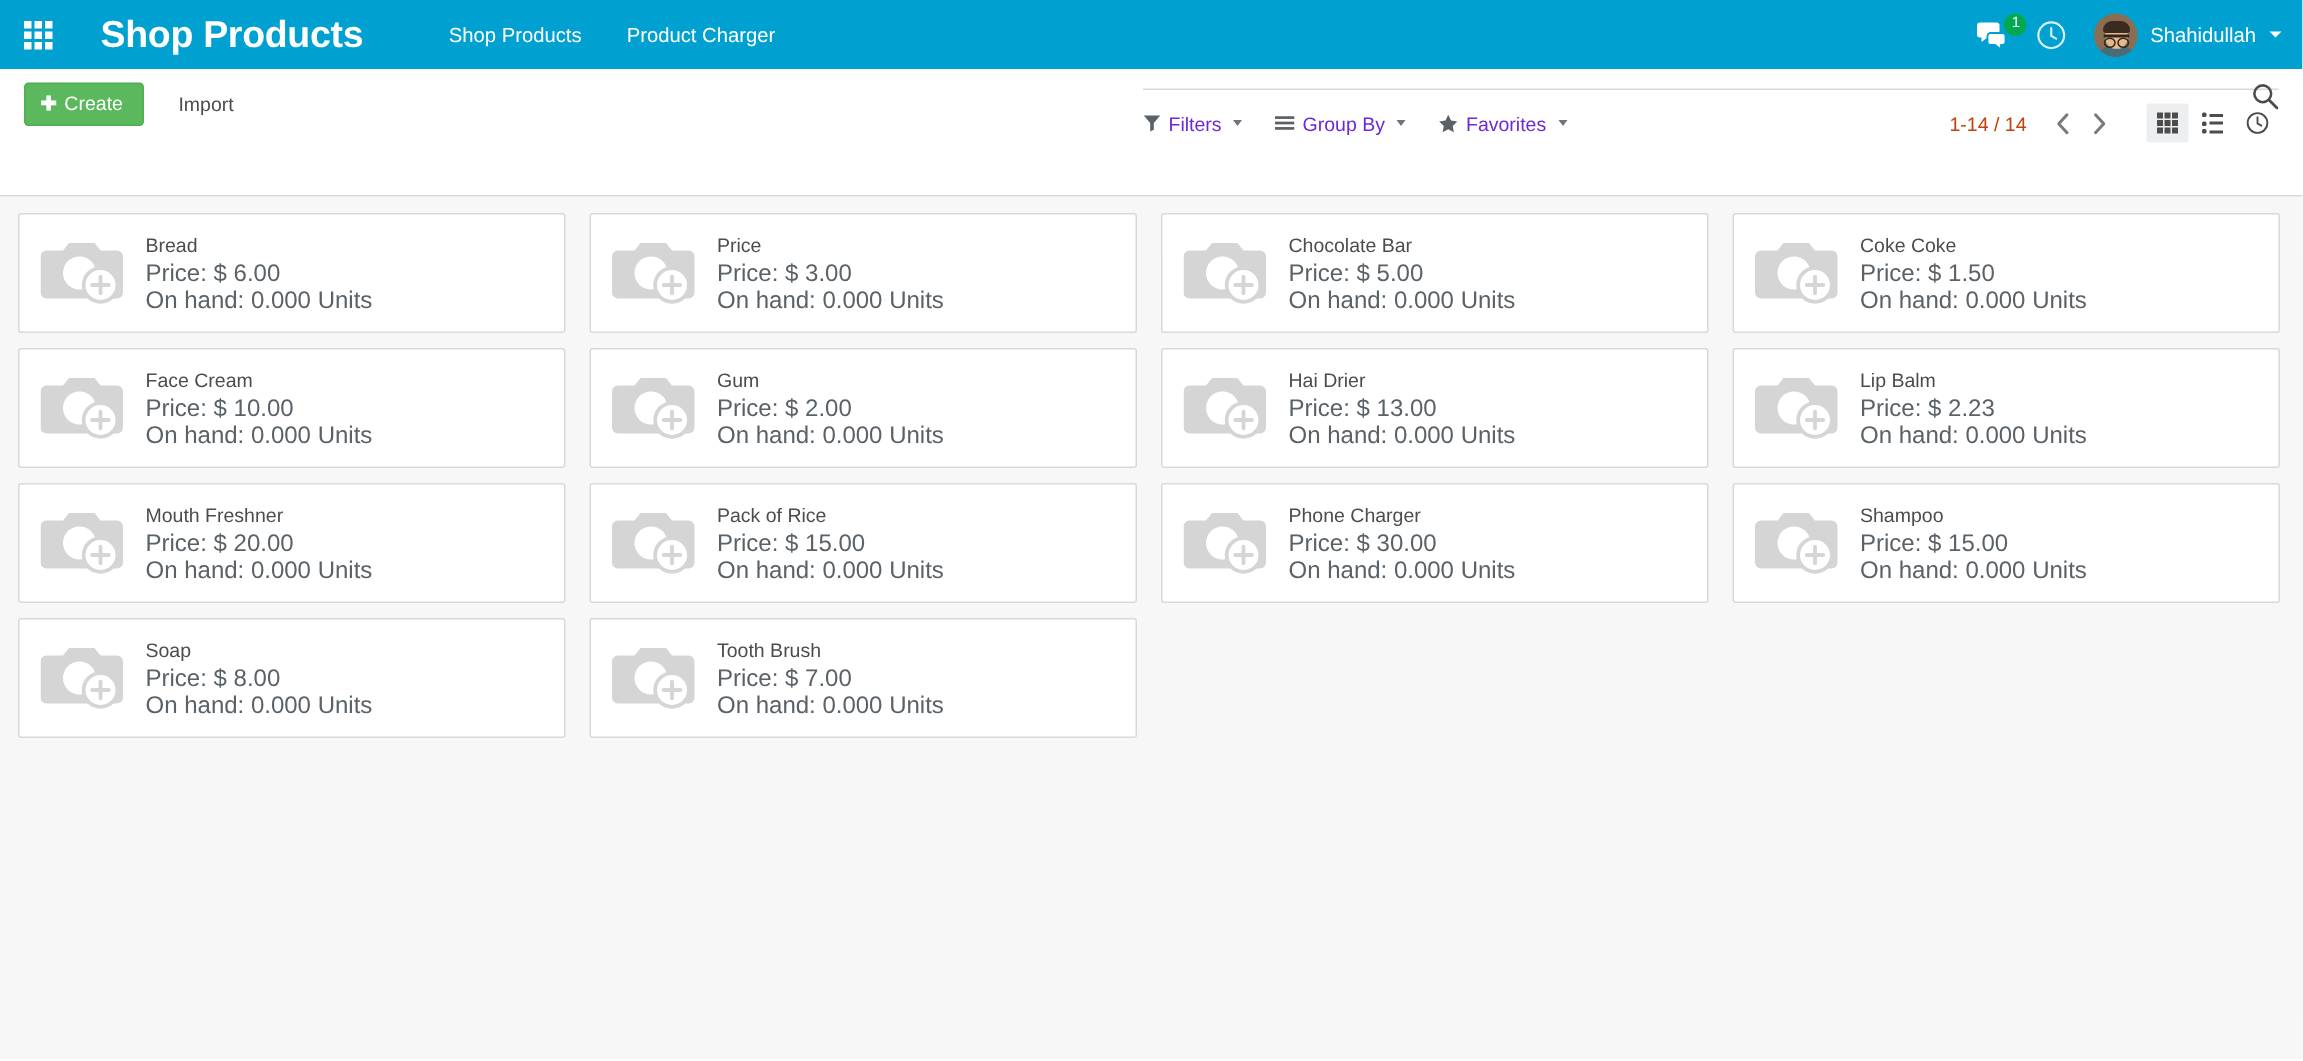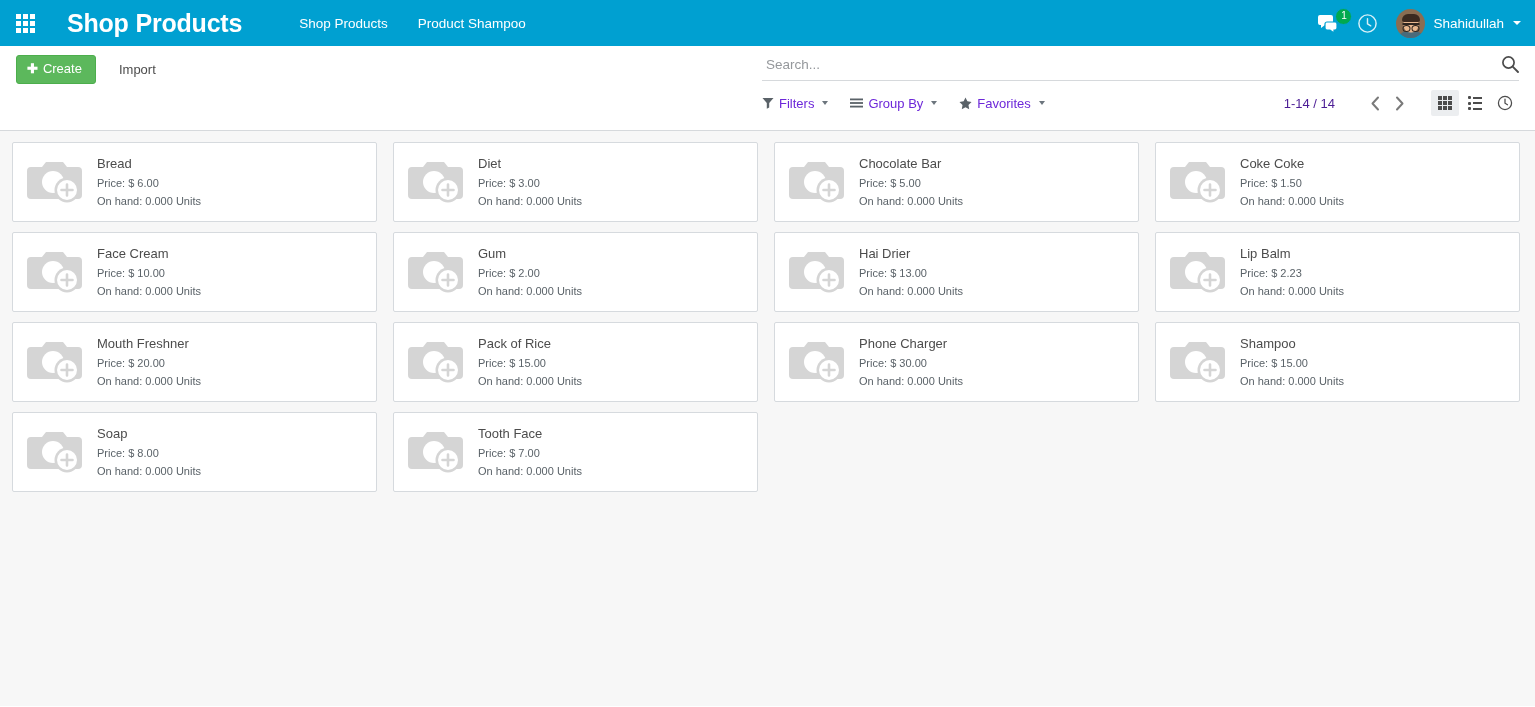--- a/index.html
+++ b/index.html
@@ -235,22 +235,22 @@
   }
 
   .pager-area {
     margin-left: auto;
     display: flex;
     align-items: center;
     gap: 0;
   }
   .pager-count {
     font-size: 13px;
-    color: #4c1d95;
-    margin-right: 28px;
+    color: #c2410c;
+    margin-right: 12px;
     white-space: nowrap;
   }
   .pager-btn {
     width: 24px; height: 24px;
     display: flex; align-items: center; justify-content: center;
     cursor: pointer;
     color: #7a7a7a;
   }
   .view-switcher {
     display: flex;
@@ -313,21 +313,21 @@
   }
   .card-body { padding-top: 3px; overflow: hidden; }
   .card-title {
     font-size: 13px;
     color: #4c4c4c;
     line-height: 18px;
     margin-bottom: 1px;
     white-space: nowrap;
   }
   .card-line {
-    font-size: 11px;
+    font-size: 16px;
     color: #5a6268;
     line-height: 18px;
     white-space: nowrap;
   }
 
   .spacer-card { width: 365px; flex: none; }
 </style>
 </head>
 <body>
 
@@ -344,21 +344,21 @@
         <i></i>
         <i></i>
         <i></i>
     </span>
   </div>
 
   <div class="brand">Shop Products</div>
 
   <div class="menu-items">
     <div class="menu-item">Shop Products</div>
-    <div class="menu-item">Product Shampoo</div>
+    <div class="menu-item">Product Charger</div>
   </div>
 
   <div class="nav-right">
 
     <div class="msg-wrap">
       <svg width="21" height="19" viewBox="0 0 21 19">
         <path d="M2 1h11a2 2 0 0 1 2 2v6a2 2 0 0 1-2 2H7l-4 3v-3H2a2 2 0 0 1-2-2V3a2 2 0 0 1 2-2z" fill="#ffffff"></path>
         <path d="M9 8h8a2 2 0 0 1 2 2v4a2 2 0 0 1-2 2h-1v3l-4-3H9a2 2 0 0 1-2-2v-4a2 2 0 0 1 2-2z" fill="#ffffff" stroke="#00A0D1" stroke-width="1.2"></path>
       </svg>
       <span class="badge-count">1</span>
@@ -394,21 +394,20 @@
           <span class="plus">✚</span>
           <span>Create</span>
         </div>
         <div class="btn-import">Import</div>
       </div>
     </div>
 
     <div class="cp-right">
 
       <div class="search-area">
-        <input class="search-input" type="text" placeholder="Search..." style="">
         <span class="search-magnifier">
           <svg width="18" height="18" viewBox="0 0 18 18">
             <circle cx="7.5" cy="7.5" r="5.6" fill="none" stroke="#4c4c4c" stroke-width="1.7"></circle>
             <path d="M11.7 11.7L17 17" stroke="#4c4c4c" stroke-width="1.9" stroke-linecap="round"></path>
           </svg>
         </span>
       </div>
 
       <div class="facet-row">
 
@@ -519,21 +518,21 @@
           <div class="card-img">
   <svg width="60" height="52" viewBox="0 0 60 52">
     <path d="M4 13h11l4-5h17l4 5h11a4 4 0 0 1 4 4v24a4 4 0 0 1-4 4H4a4 4 0 0 1-4-4V17a4 4 0 0 1 4-4z" fill="#d5d5d5"></path>
     <circle cx="26" cy="28" r="11" fill="#ffffff"></circle>
     <circle cx="40" cy="36" r="12.5" fill="#d5d5d5"></circle>
     <circle cx="40" cy="36" r="10" fill="#ffffff"></circle>
     <path d="M40 30.5v11M34.5 36h11" stroke="#d5d5d5" stroke-width="2.6" stroke-linecap="round"></path>
   </svg>
           </div>
           <div class="card-body">
-            <div class="card-title">Diet</div>
+            <div class="card-title">Price</div>
             <div class="card-line">Price: $ 3.00</div>
             <div class="card-line">On hand: 0.000 Units</div>
           </div>
         </div>
         <div class="kanban-card">
           <div class="card-img">
   <svg width="60" height="52" viewBox="0 0 60 52">
     <path d="M4 13h11l4-5h17l4 5h11a4 4 0 0 1 4 4v24a4 4 0 0 1-4 4H4a4 4 0 0 1-4-4V17a4 4 0 0 1 4-4z" fill="#d5d5d5"></path>
     <circle cx="26" cy="28" r="11" fill="#ffffff"></circle>
     <circle cx="40" cy="36" r="12.5" fill="#d5d5d5"></circle>
@@ -717,21 +716,21 @@
           <div class="card-img">
   <svg width="60" height="52" viewBox="0 0 60 52">
     <path d="M4 13h11l4-5h17l4 5h11a4 4 0 0 1 4 4v24a4 4 0 0 1-4 4H4a4 4 0 0 1-4-4V17a4 4 0 0 1 4-4z" fill="#d5d5d5"></path>
     <circle cx="26" cy="28" r="11" fill="#ffffff"></circle>
     <circle cx="40" cy="36" r="12.5" fill="#d5d5d5"></circle>
     <circle cx="40" cy="36" r="10" fill="#ffffff"></circle>
     <path d="M40 30.5v11M34.5 36h11" stroke="#d5d5d5" stroke-width="2.6" stroke-linecap="round"></path>
   </svg>
           </div>
           <div class="card-body">
-            <div class="card-title">Tooth Face</div>
+            <div class="card-title">Tooth Brush</div>
             <div class="card-line">Price: $ 7.00</div>
             <div class="card-line">On hand: 0.000 Units</div>
           </div>
         </div>
         <div class="spacer-card"></div>
         <div class="spacer-card"></div>
       </div>
     </div>
 </div>
 

